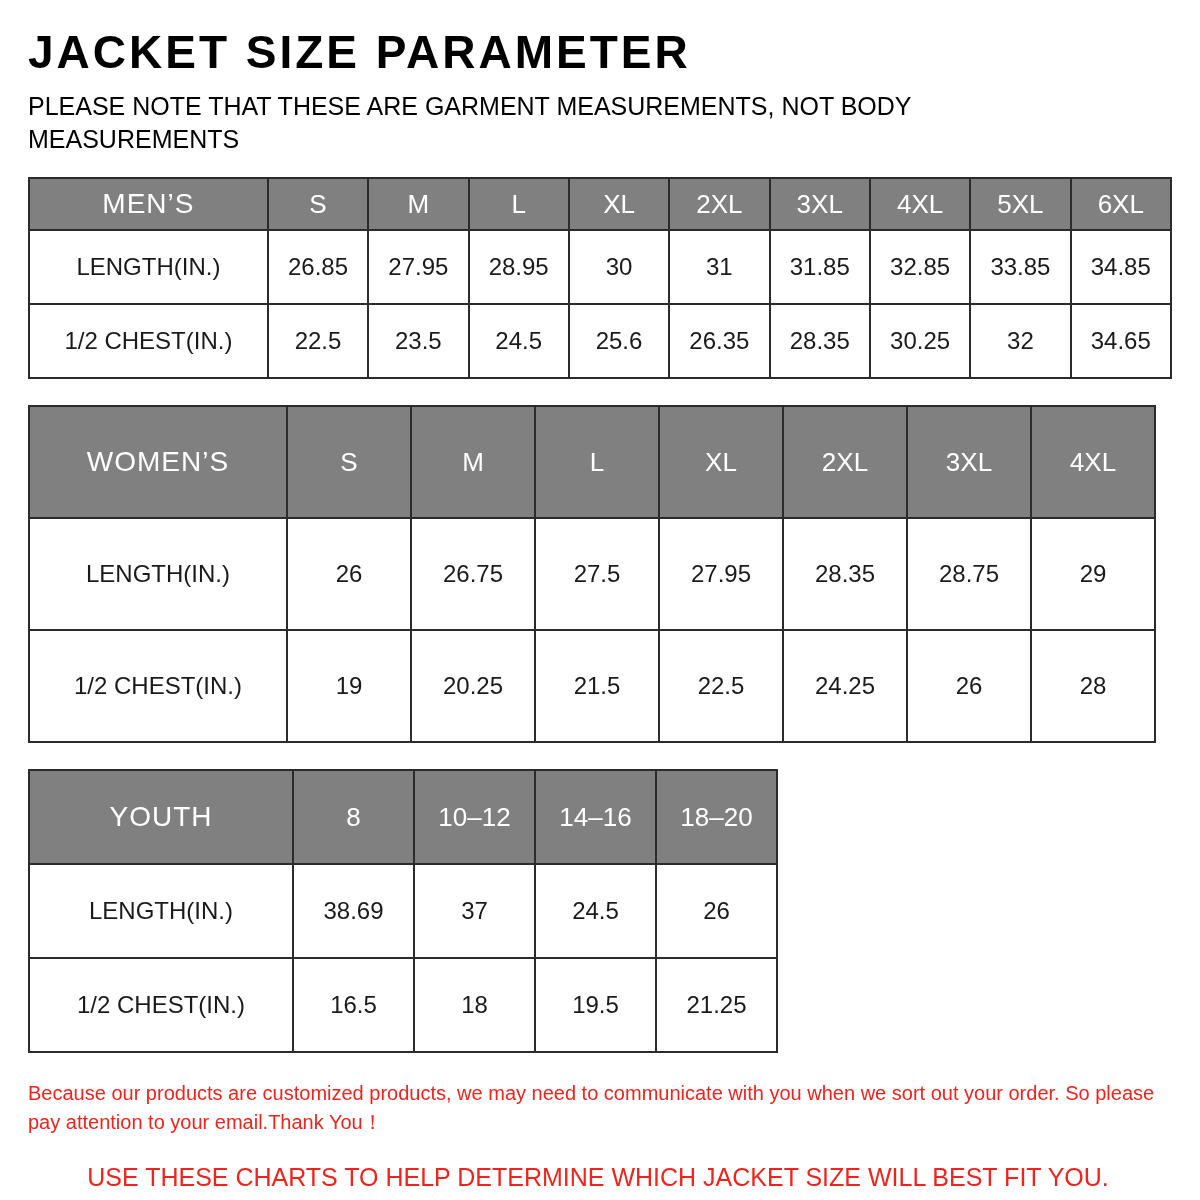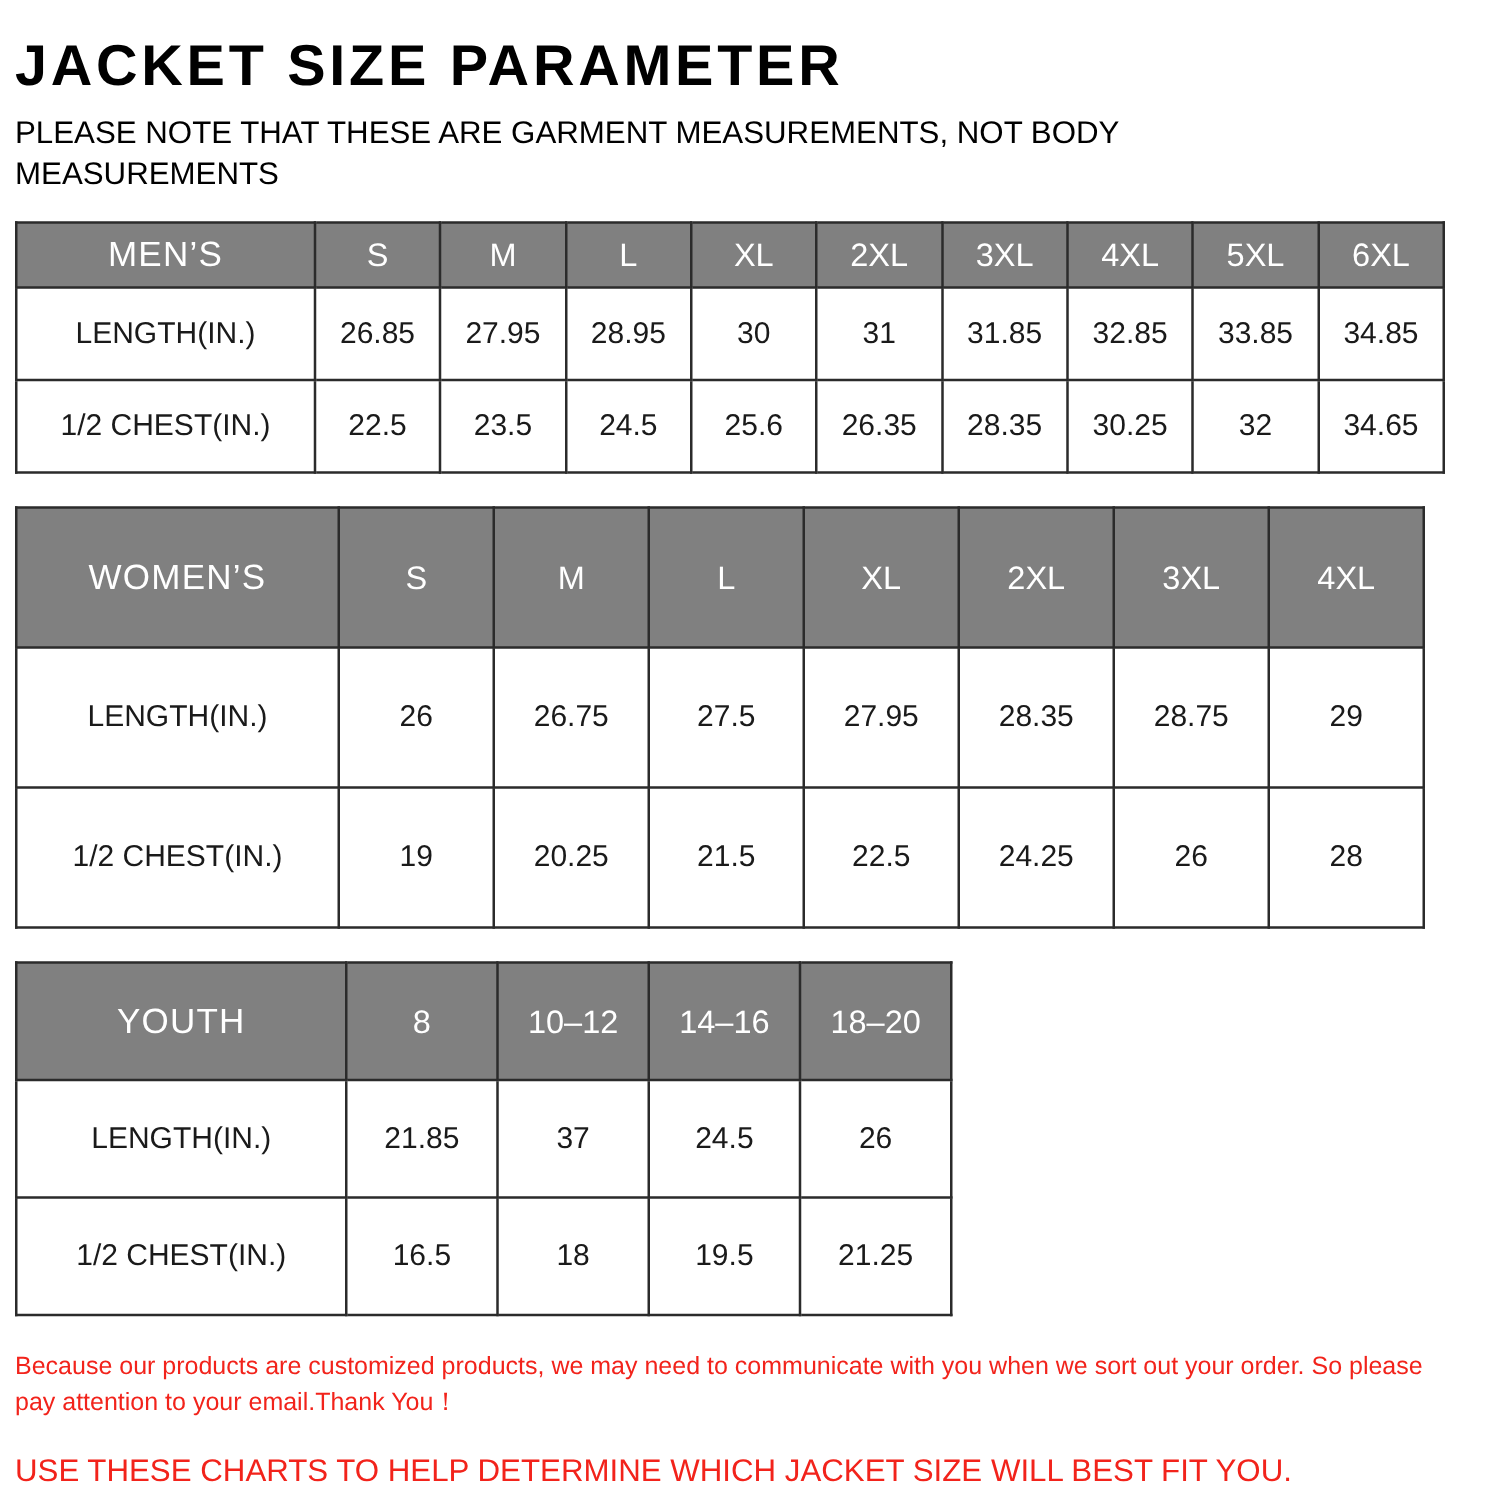--- a/index.html
+++ b/index.html
@@ -11,21 +11,21 @@
     width: 1200px;
     height: 1200px;
     font-family: "Liberation Sans", sans-serif;
     color: #111111;
     overflow: hidden;
   }
   .page {
     box-sizing: border-box;
     width: 1200px;
     height: 1200px;
-    padding: 28px 28px 0 12px;
+    padding: 28px 28px 0 28px;
   }
   .title {
     font-size: 46px;
     font-weight: bold;
     letter-spacing: 3px;
     color: #000000;
     margin: 0 0 14px 0;
     line-height: 1.05;
   }
   .note-red {
@@ -85,20 +85,21 @@
   .footer-red {
     color: #f2231b;
     font-size: 20px;
     line-height: 1.45;
     margin: 6px 0 0 0;
     max-width: 1140px;
   }
   .footer-red.second {
     margin-top: 22px;
     font-size: 25px;
+    text-align: center;
   }
 </style>
 </head>
 <body>
 
 <div class="page">
 
   <h1 class="title">JACKET SIZE PARAMETER</h1>
 
   <p class="note-red">PLEASE NOTE THAT THESE ARE GARMENT MEASUREMENTS, NOT BODY MEASUREMENTS</p>
@@ -212,21 +213,21 @@
     <tbody>
       <tr class="head">
         <td class="label">YOUTH</td>
         <td>8</td>
         <td>10–12</td>
         <td>14–16</td>
         <td>18–20</td>
       </tr>
       <tr>
         <td class="label">LENGTH(IN.)</td>
-        <td>21.85</td>
+        <td>38.69</td>
         <td>37</td>
         <td>24.5</td>
         <td>26</td>
       </tr>
       <tr>
         <td class="label">1/2 CHEST(IN.)</td>
         <td>16.5</td>
         <td>18</td>
         <td>19.5</td>
         <td>21.25</td>

